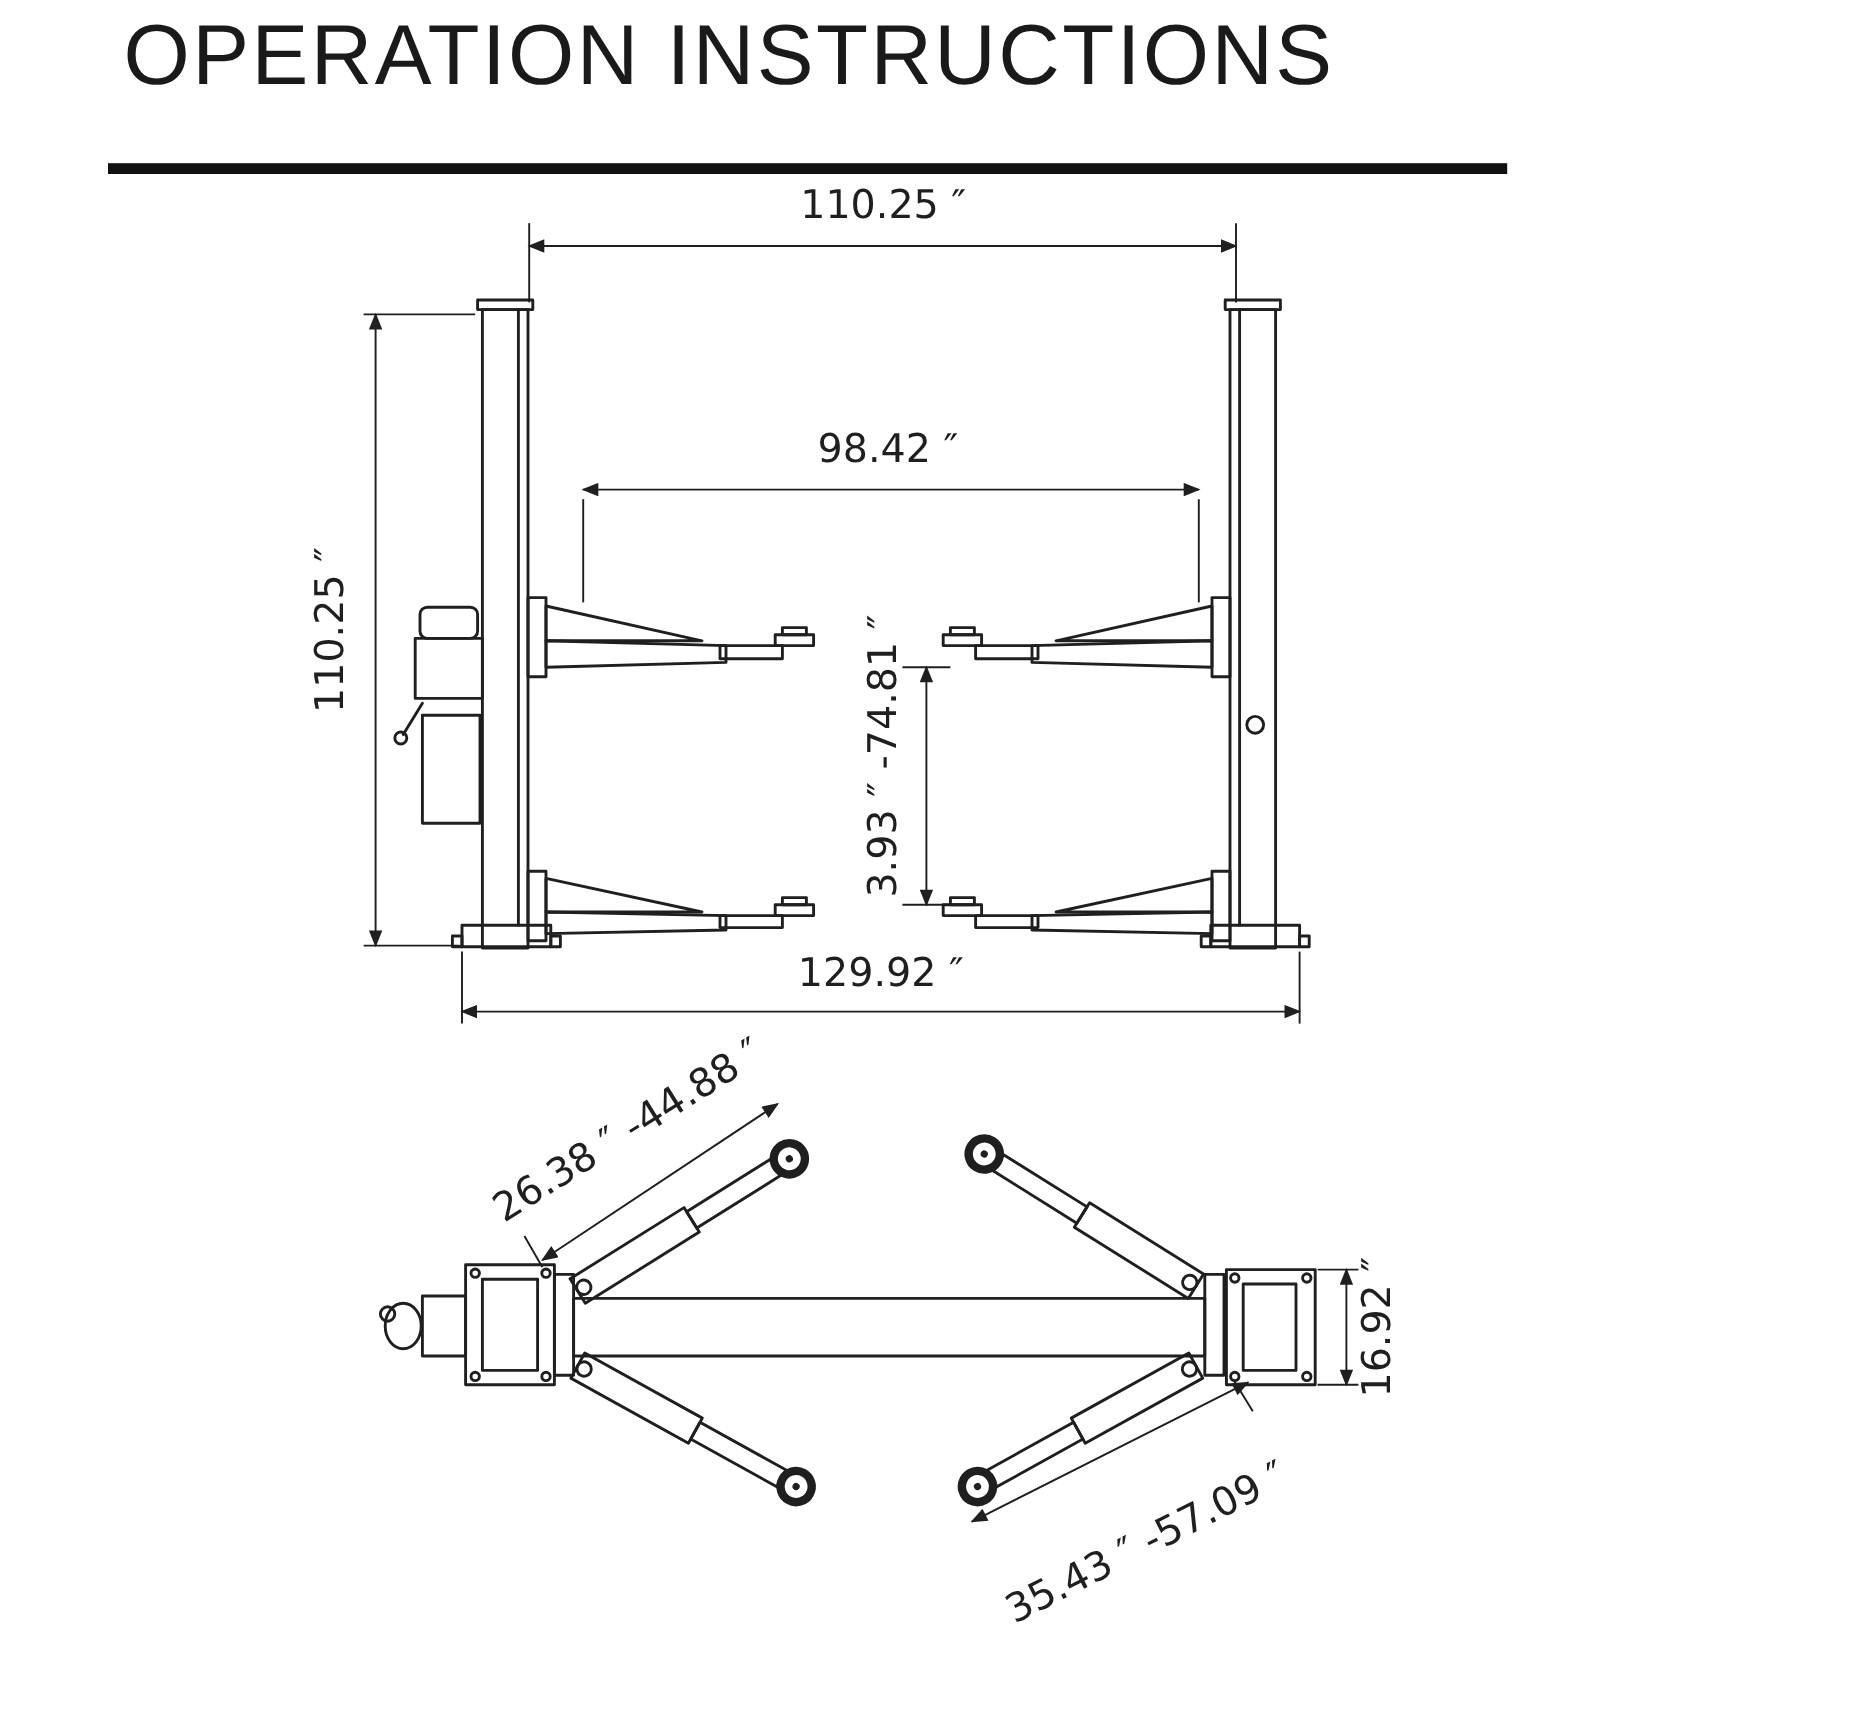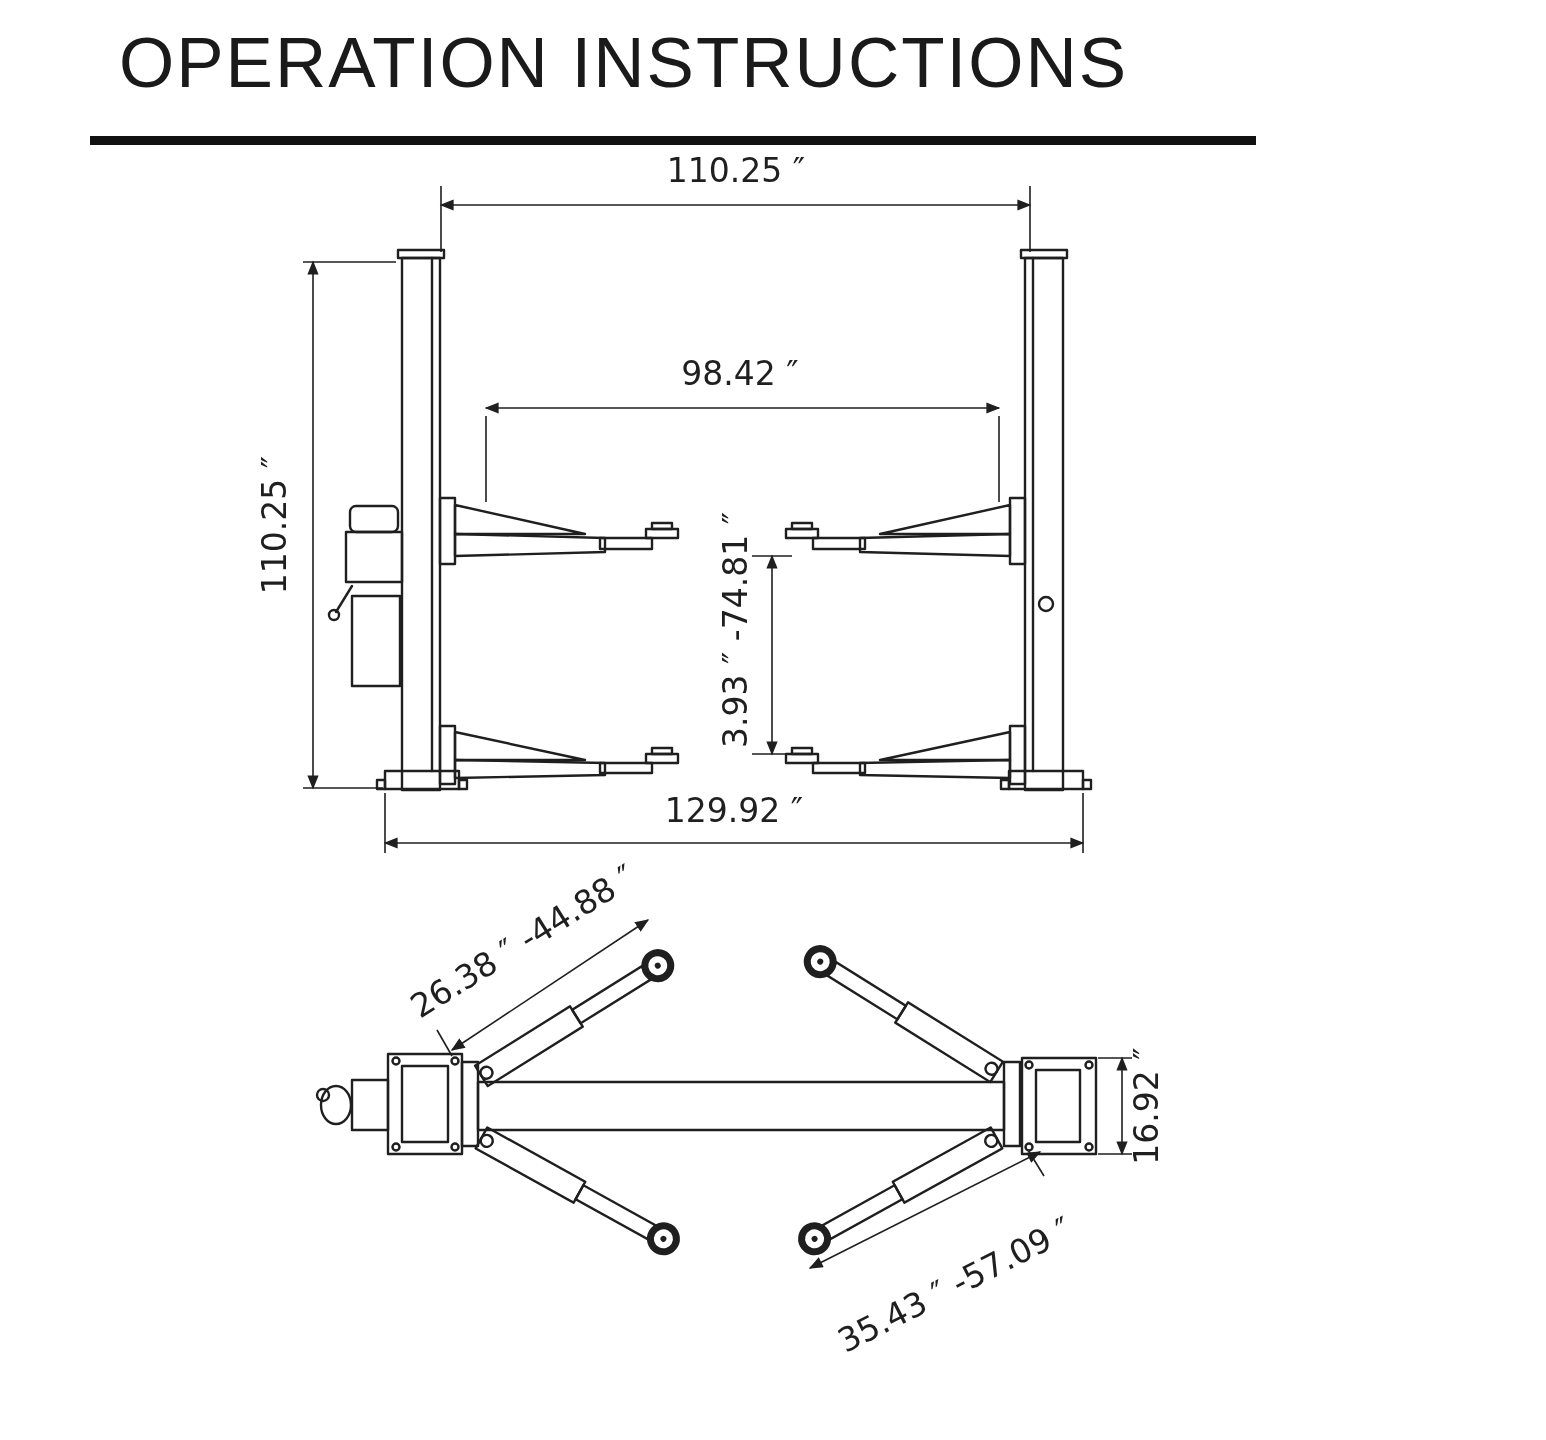--- a/index.html
+++ b/index.html
@@ -6,21 +6,21 @@
   .page{
     position:relative;
     width:1546px;height:1440px;
     background:#ffffff;
     overflow:hidden;
     font-family:"Liberation Sans", sans-serif;
   }
   .title{
     position:absolute;
     left:103px;top:6px;
-    margin:16px;
+    margin:0;
     font-family:"Liberation Sans", sans-serif;
     font-size:71px;
     font-weight:500;
     letter-spacing:2px;
     color:#1a1a1a;
     white-space:nowrap;
   }
   .title-rule{
     position:absolute;
     left:90px;top:136px;

